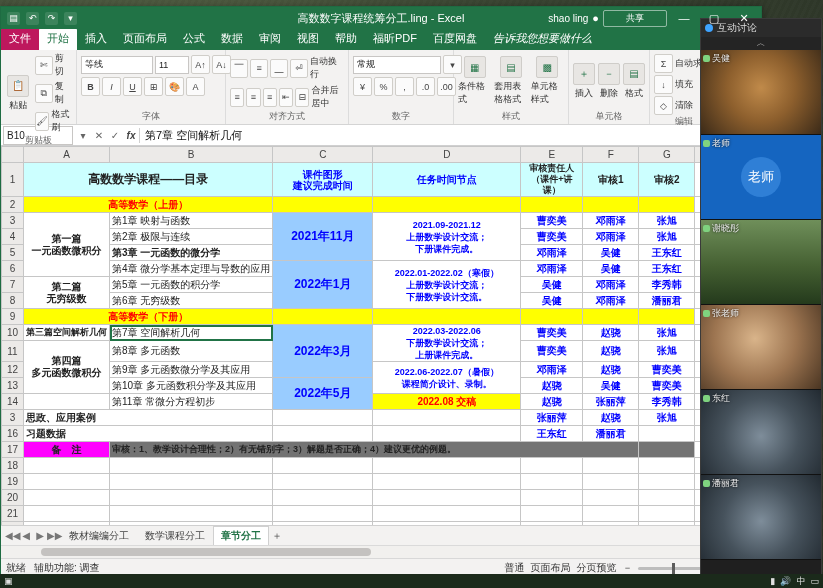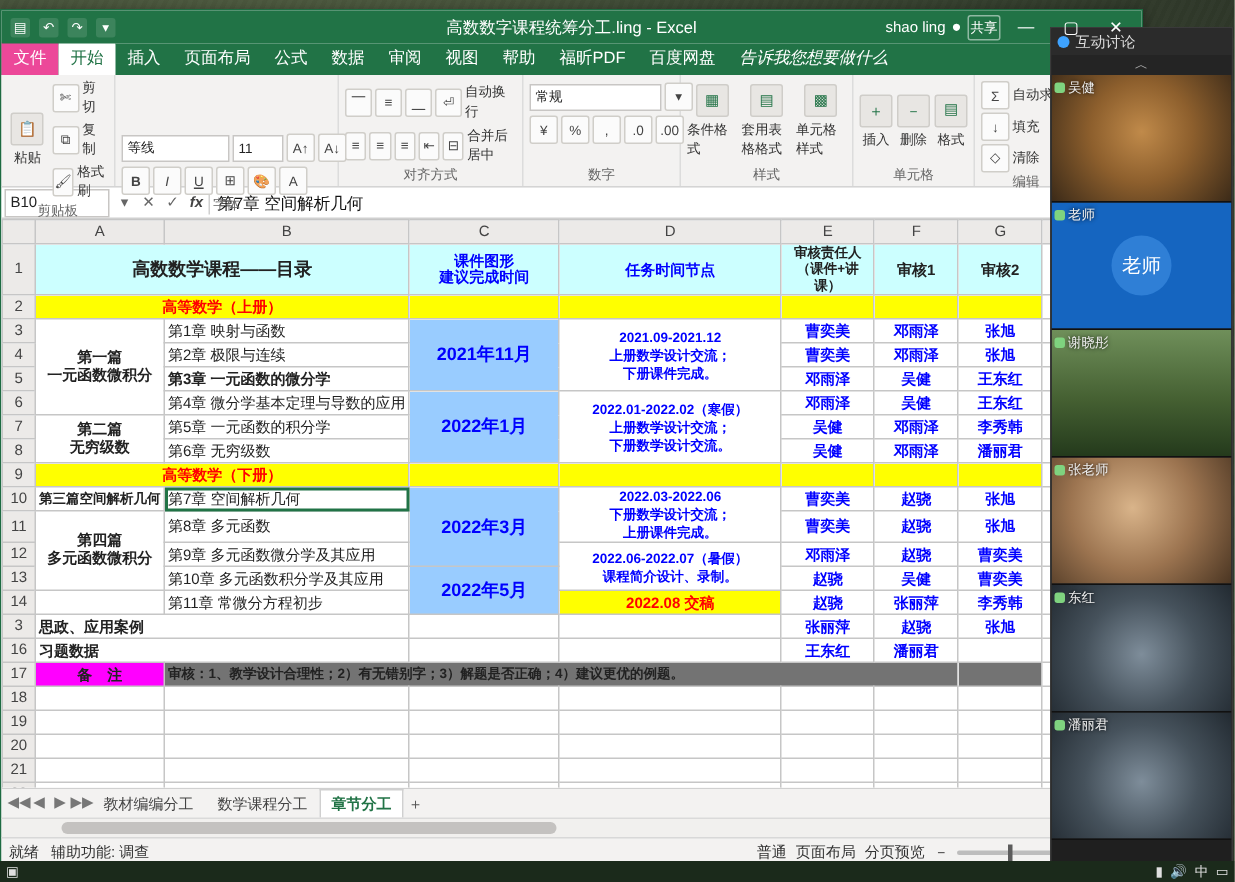--- a/index.html
+++ b/index.html
@@ -35,28 +35,28 @@
   }
   .qat{display:flex;align-items:center;gap:6px;padding-left:6px;font-size:10px;}
   .qat .qicon{width:13px;height:13px;display:inline-flex;align-items:center;justify-content:center;
     background:rgba(255,255,255,.12);border-radius:2px;font-size:9px;color:#fff;}
   .title-text{
     position:absolute;left:0;right:0;text-align:center;font-size:11px;color:#fff;pointer-events:none;
   }
   .title-right{margin-left:auto;display:flex;align-items:center;gap:4px;padding-right:4px;z-index:2;}
   .title-user{font-size:10px;color:#fff;margin-left:24px;}
   .winbtn{width:26px;height:22px;display:flex;align-items:center;justify-content:center;font-size:11px;color:#fff;}
-  .share-btn{font-size:9px;border:1px solid rgba(255,255,255,.5);padding:1px 1px;border-radius:2px;}
+  .share-btn{font-size:9px;border:1px solid rgba(255,255,255,.5);padding:1px 22px;border-radius:2px;}
   
   .ribbon-tabs{
     height:21px;background:#217346;display:flex;align-items:flex-end;
     font-size:11px;color:#fff;flex:0 0 auto;
   }
   .rtab{padding:3px 8px 4px;white-space:nowrap;}
-  .rtab.file{background:#ec4899;}
+  .rtab.file{background:#be185d;}
   .rtab.active{background:#fff;color:#217346;border-radius:2px 2px 0 0;}
   .rtab.tellme{color:#fff;font-style:italic;}
   
   .ribbon{
     height:74px;background:#f3f2f1;border-bottom:1px solid #d4d4d4;
     display:flex;align-items:stretch;flex:0 0 auto;position:relative;
   }
   .rgroup{
     display:flex;flex-direction:column;justify-content:space-between;
     border-right:1px solid #dcdcdc;padding:2px 4px 0;
@@ -216,21 +216,21 @@
           <div class="row">
             <span class="minibtn">🖌</span>
             <span class="stack-lbl">格式刷</span>
           </div>
         </div>
       </div>
       <div class="gtitle">剪贴板</div>
     </div>
 
     <div class="rgroup" style="width:140px">
-      <div class="gbody" style="flex-direction:column;align-items:flex-start;gap:3px;padding-top:3px;margin-top:34px;">
+      <div class="gbody" style="flex-direction:column;align-items:flex-start;gap:3px;padding-top:3px;">
         <div class="row">
           <span class="fontbox" style="width:64px">等线</span>
           <span class="fontbox" style="width:26px">11</span>
           <span class="minibtn">A↑</span>
           <span class="minibtn">A↓</span>
         </div>
         <div class="row">
           <span class="minibtn b">B</span>
           <span class="minibtn" style="font-style:italic">I</span>
           <span class="minibtn" style="text-decoration:underline">U</span>

